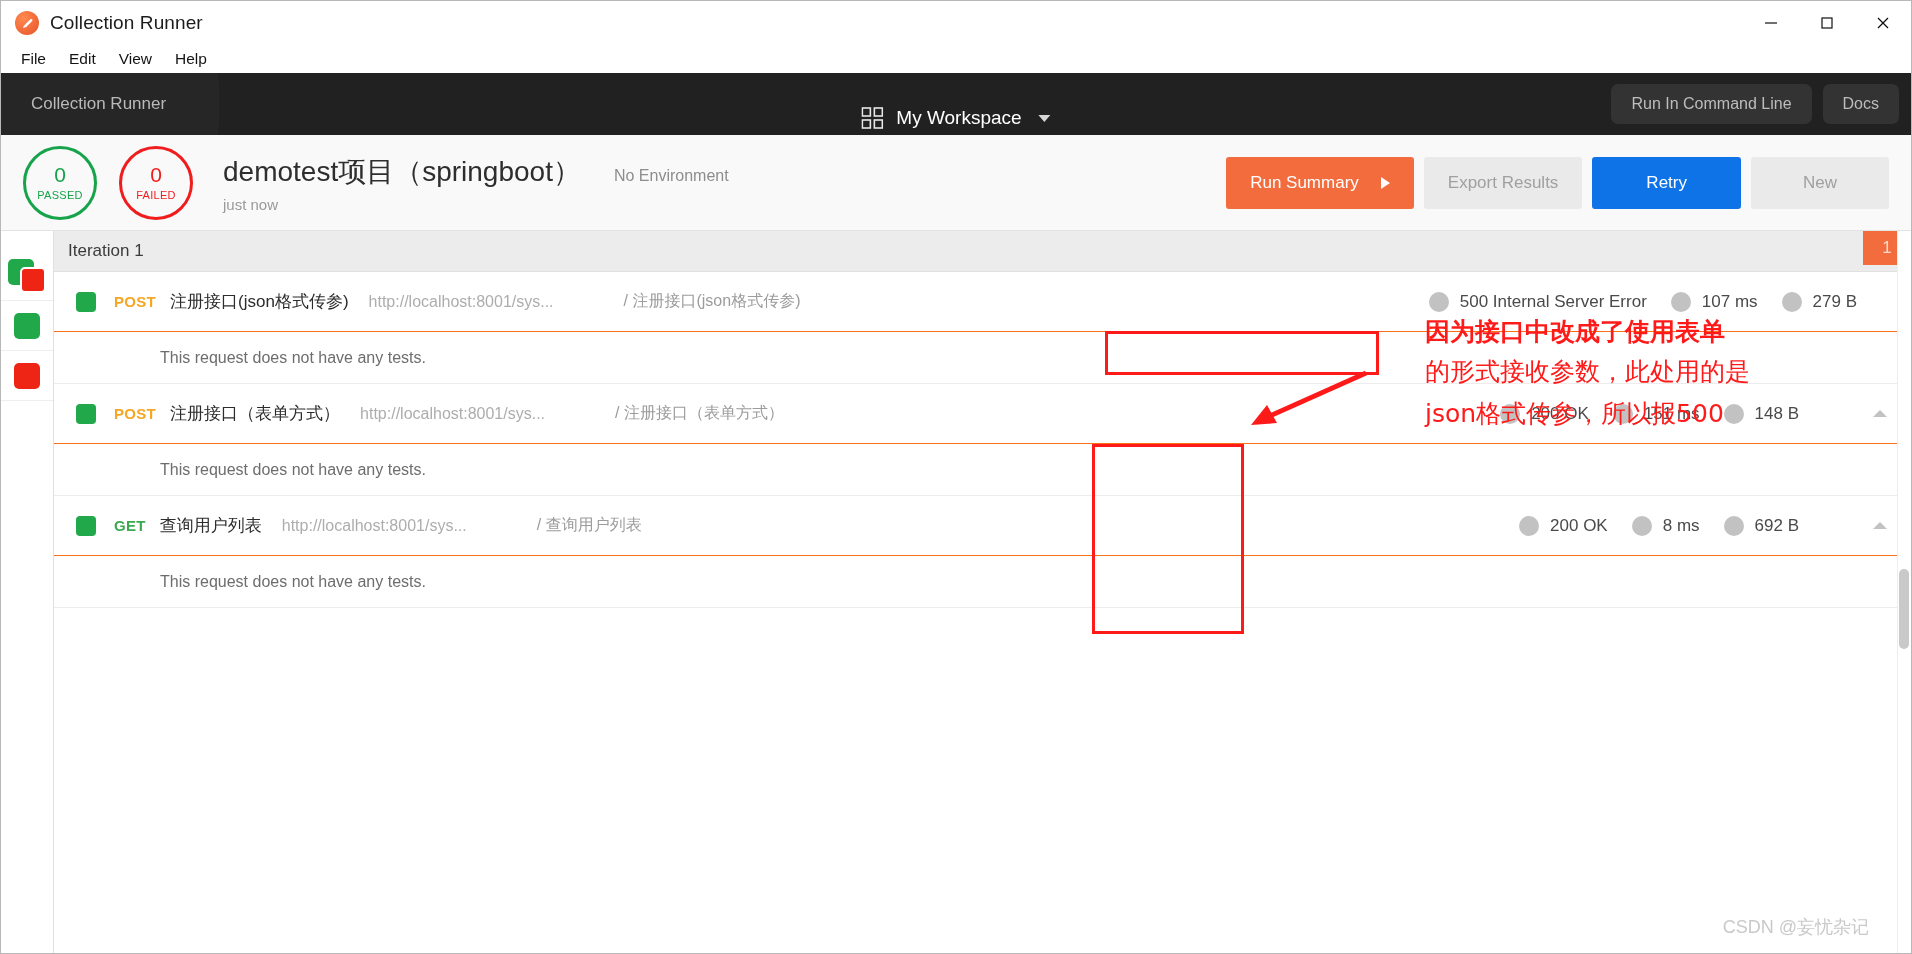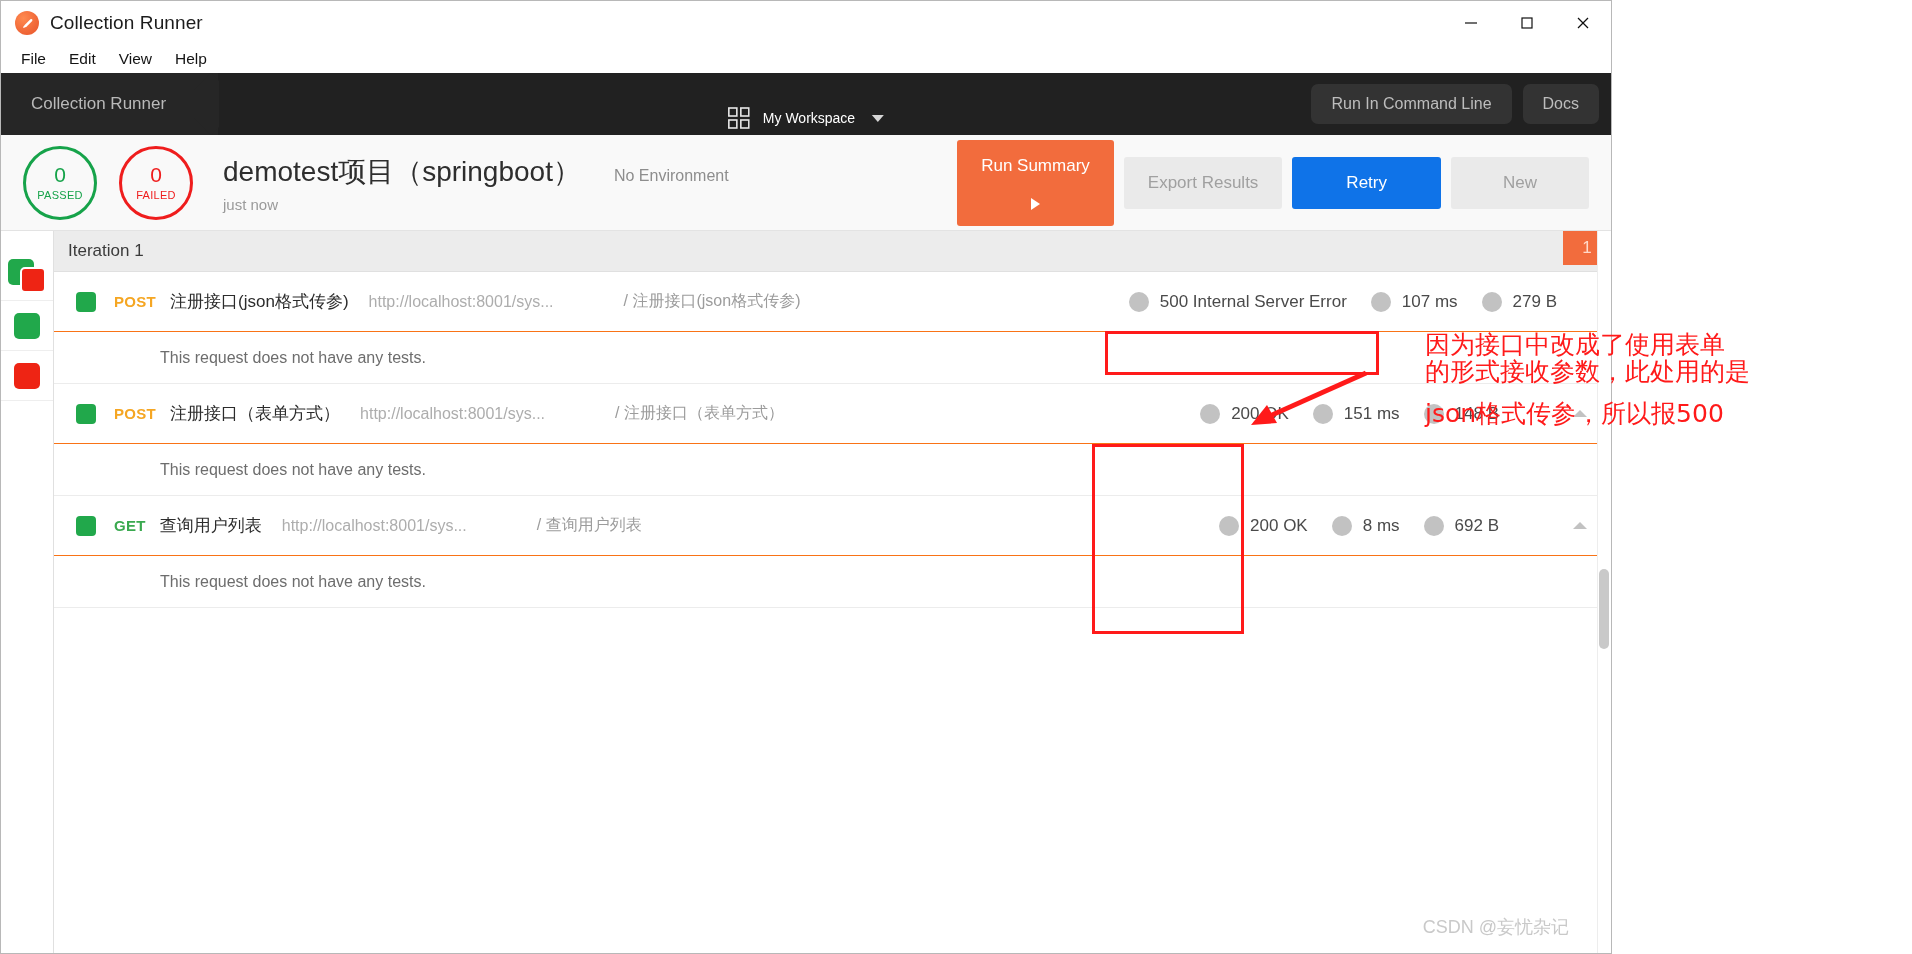--- a/index.html
+++ b/index.html
@@ -2,21 +2,21 @@
 <html><head>
 <meta charset="utf-8">
 <style>
   * { box-sizing: border-box; margin: 0; padding: 0; }
   html, body {
     width: 1912px; height: 954px;
     font-family: "Liberation Sans", "DejaVu Sans", sans-serif;
     background: #fff; overflow: hidden;
   }
   .app {
-    position: relative; width: 1612px; height: 954px;
+    position: relative; width: 1912px; height: 954px;
     background: #fff; border: 1px solid #b8b8b8;
     display: flex; flex-direction: column;
   }
 
   
   .titlebar {
     height: 44px; flex: 0 0 44px;
     display: flex; align-items: center;
     background: #fff; padding-left: 14px;
   }
@@ -72,21 +72,21 @@
     width: 44px; height: 44px; margin-top: -22px;
     transform: rotate(45deg);
   }
   .crumb.level1 .notch::after { background: #262626; }
   .crumb.level2 .notch::after { background: #3a3a3a; }
 
   .workspace {
     position: absolute; left: 50%; top: 0; bottom: 0;
     transform: translateX(-50%);
     display: flex; align-items: center; gap: 13px;
-    color: #fff; font-size: 14px; margin-top: 28px;
+    color: #fff; font-size: 19px; margin-top: 28px;
   }
   .grid-icon { display: flex; }
   .caret-down {
     width: 0; height: 0;
     border-left: 6px solid transparent; border-right: 6px solid transparent;
     border-top: 7px solid #d6d6d6; margin-left: 4px;
   }
   .nav-right {
     margin-left: auto; display: flex; align-items: center;
     gap: 11px; padding-right: 12px;
@@ -122,21 +122,21 @@
   .title-block { margin-left: 30px; position: relative; display: flex; flex-direction: column; gap: 5px; }
   .title-row { display: flex; align-items: baseline; text-align: right; }
   .just-now { font-size: 15px; color: #9a9a9a; }
 
   .actions { margin-left: auto; display: flex; align-items: center; gap: 10px; }
   .act-btn {
     font-size: 17px; padding: 16px 24px; border-radius: 3px;
     display: flex; align-items: center; justify-content: center;
     white-space: nowrap;
   }
-  .act-btn.primary { background: #f26c3d; color: #fff; gap: 22px; flex-direction: column; }
+  .act-btn.primary { background: #f26c3d; color: #fff; gap: 22px; }
   .act-btn.ghost { background: #eaeaea; color: #a0a0a0; padding-left: 24px; }
   .act-btn.blue { background: #0f73e8; color: #fff; padding-left: 54px; padding-right: 54px; }
   .act-btn.new { background: #eaeaea; color: #a0a0a0; padding-left: 52px; padding-right: 52px; }
   .play-tri {
     width: 0; height: 0; border-top: 6px solid transparent;
     border-bottom: 6px solid transparent; border-left: 9px solid #fff;
   }
 
   
   .body-area { flex: 1 1 auto; display: flex; position: relative; background: #fff; min-height: 0; }
@@ -426,18 +426,18 @@
   </div>
 
   <div class="anno-box" style="left:1104px; top:330px; width:274px; height:44px;"></div>
   <div class="anno-box" style="left:1091px; top:443px; width:152px; height:190px;"></div>
 
   <svg class="anno-arrow" style="left:1210px; top:360px; width:180px; height:80px;" viewBox="0 0 180 80">
     <line x1="155" y1="12" x2="52" y2="58" stroke="#ff1a1a" stroke-width="5"></line>
     <polygon points="40,64 66,62 56,44" fill="#ff1a1a"></polygon>
   </svg>
 
-  <div class="anno-text" style="left:1424px; top:325px;">因为接口中改成了使用表单</div>
+  <div class="anno-text" style="left:1424px; top:312px;font-weight:bold;">因为接口中改成了使用表单</div>
   <div class="anno-text" style="left:1424px; top:352px;">的形式接收参数，此处用的是</div>
   <div class="anno-text" style="left:1424px; top:394px;">json格式传参，所以报500</div>
 
   <div class="watermark">CSDN @妄忧杂记</div>
 </div>
 
 </body></html>

